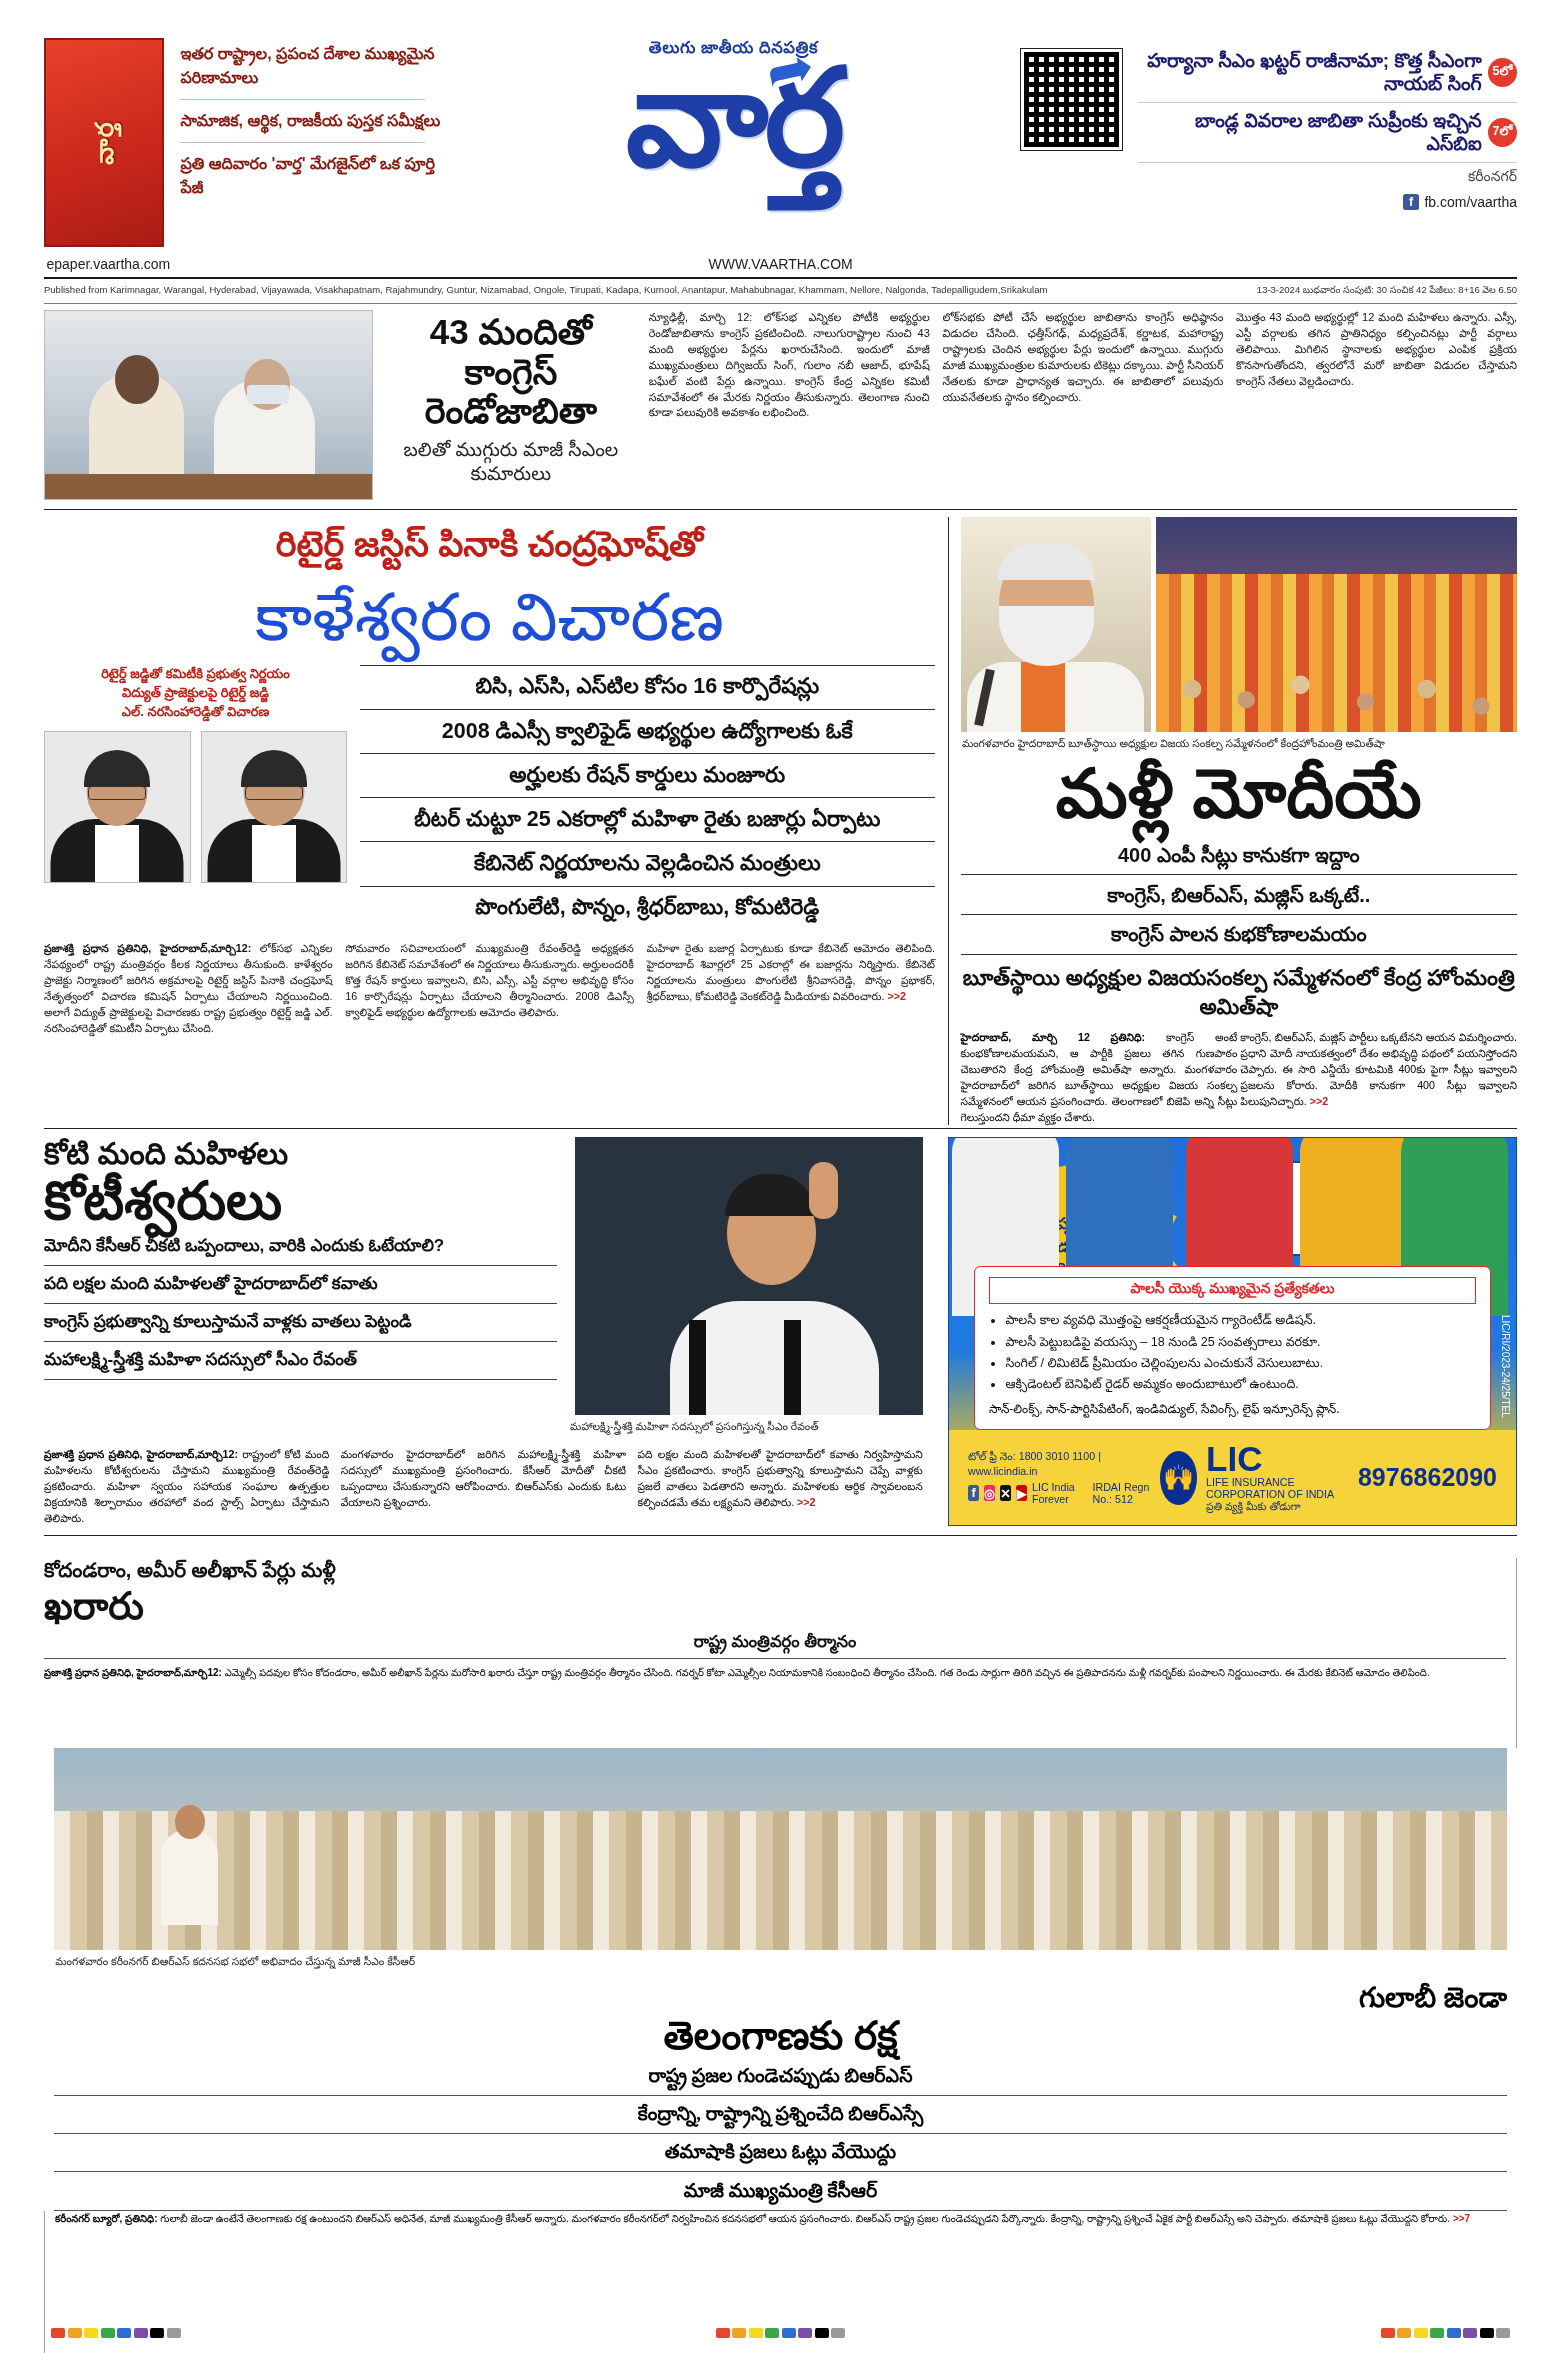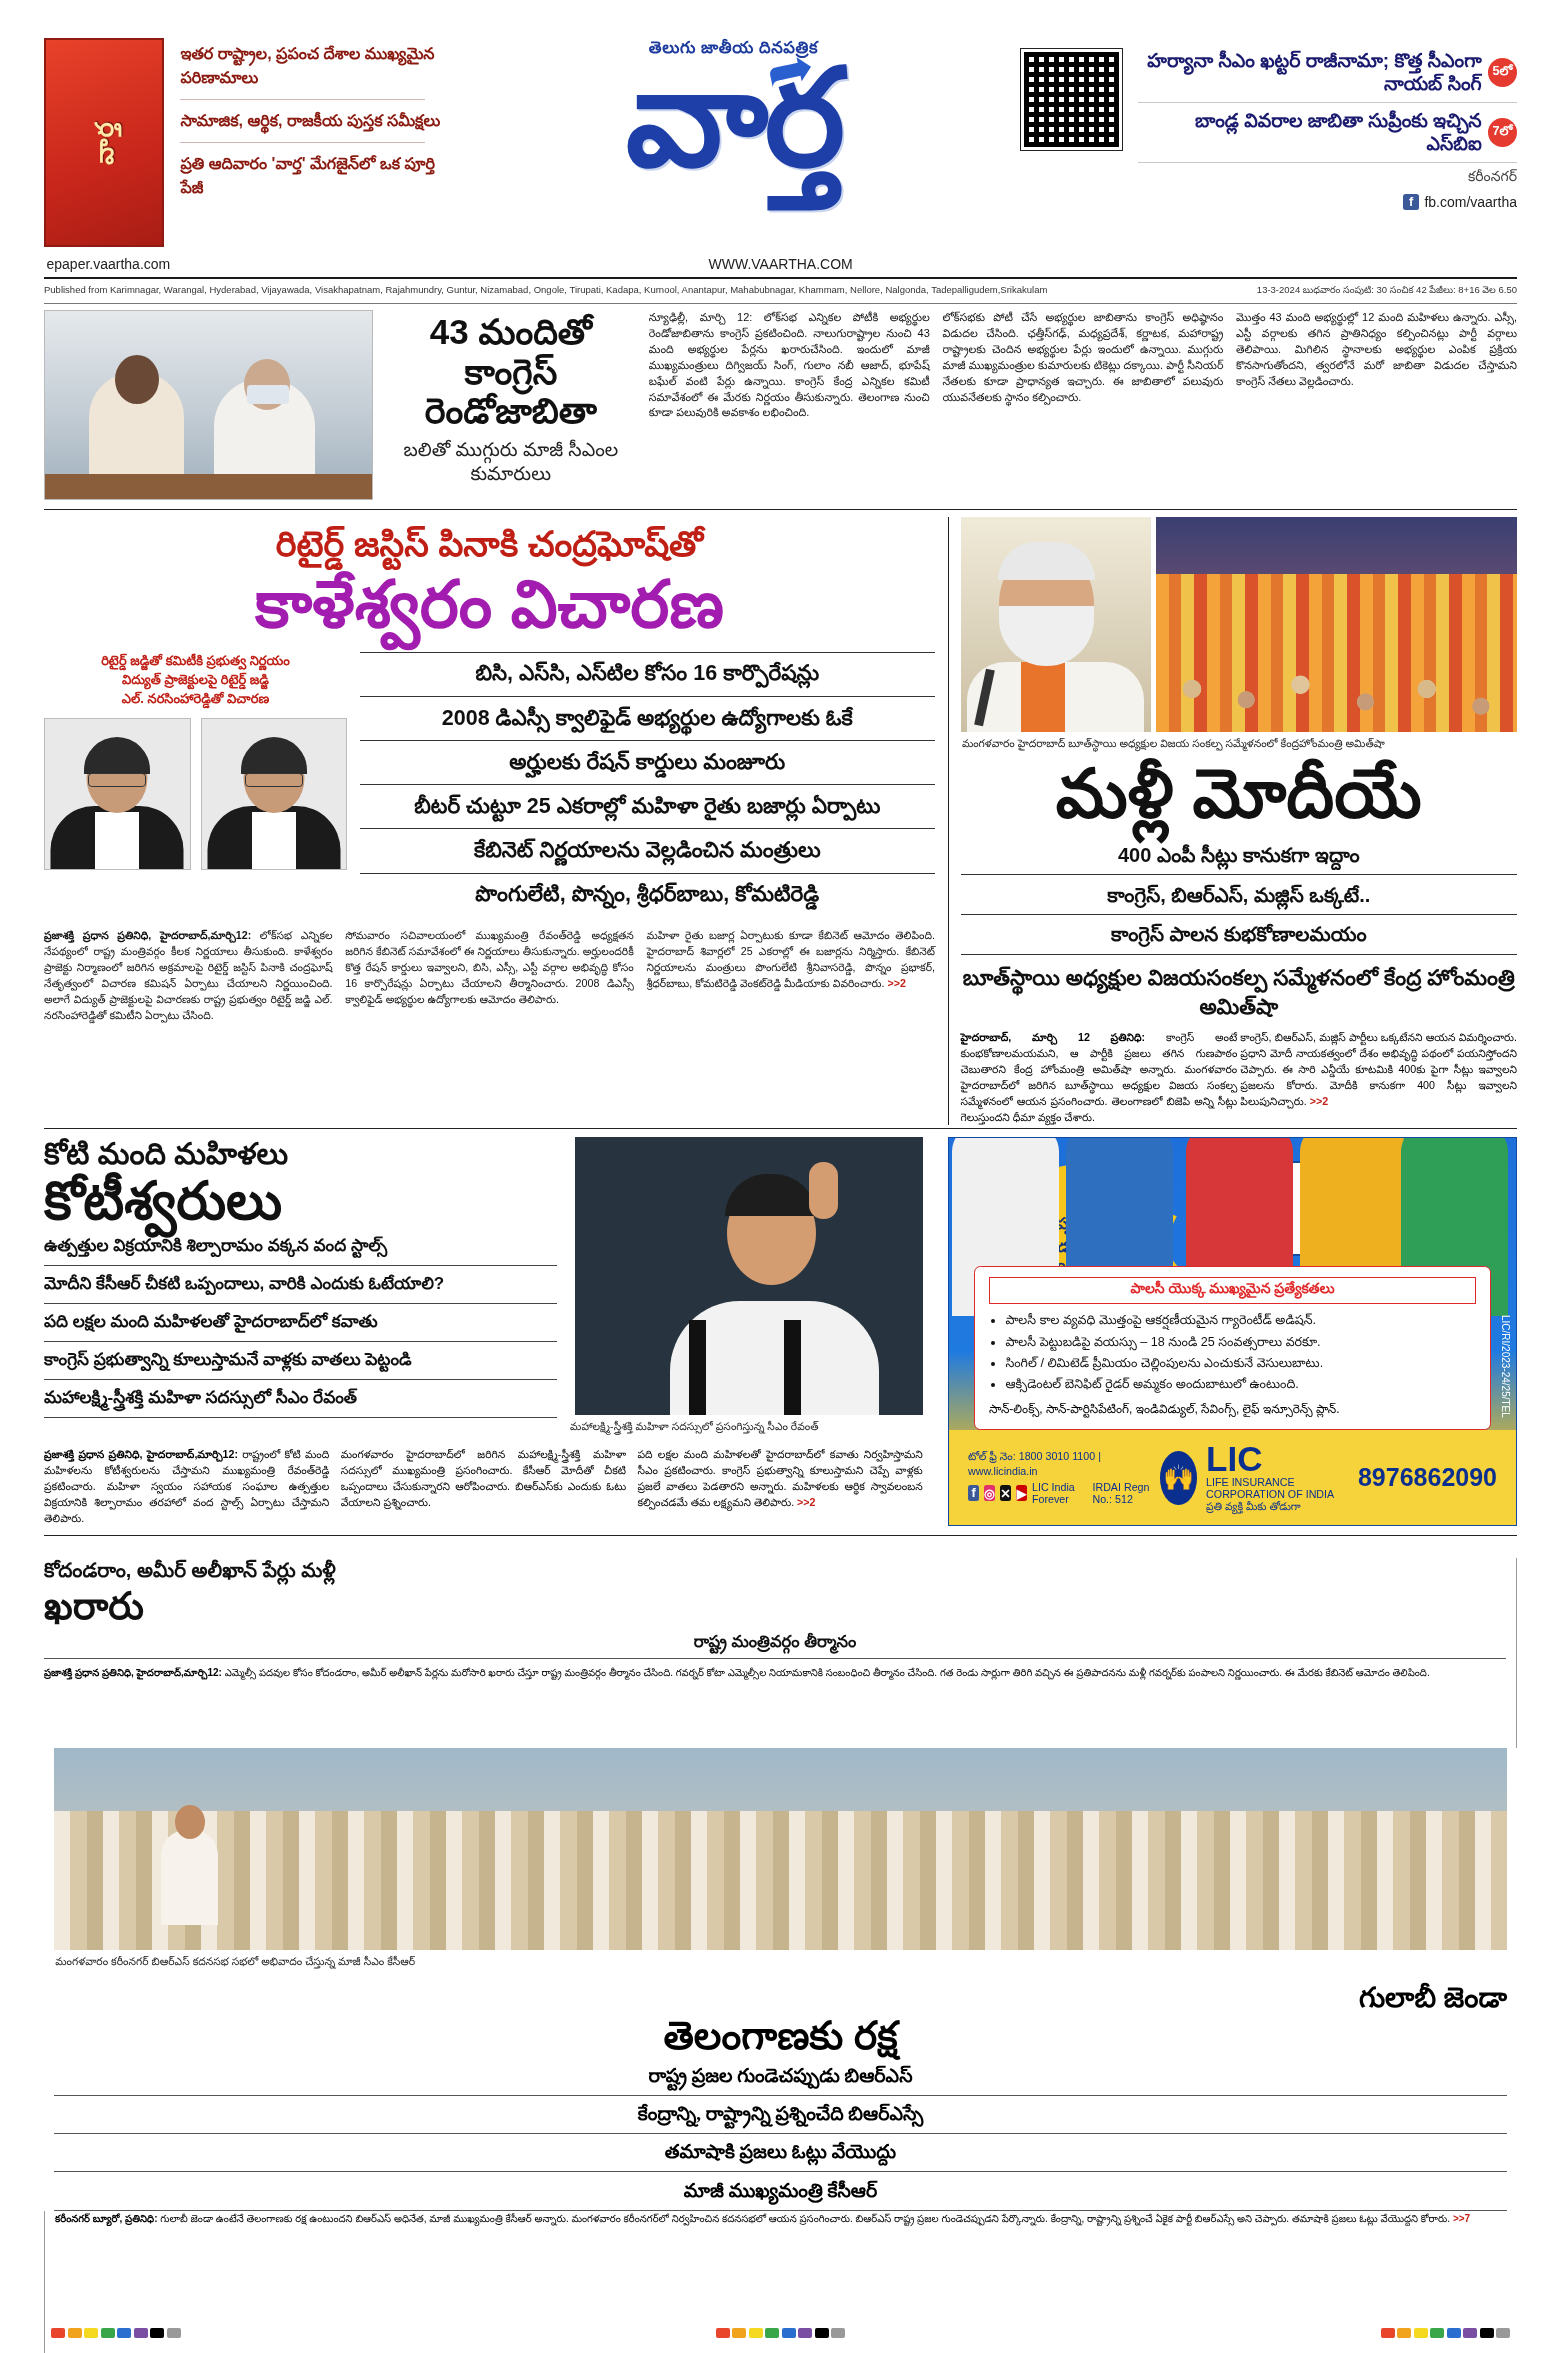--- a/index.html
+++ b/index.html
@@ -145,21 +145,21 @@
     display:flex; gap: 0px;
     margin: 7.6px 44px 0 44px;
   }
   .col-left { flex: 1 1 auto; padding-right: 12.6px; }
   .vdiv { width:1.9px; background:#222; }
 
   .lead-head {
     text-align:center; padding: 6.3px 0 0 0;
   }
   .lead-kicker { font-size: 35px; font-weight:bold; color:#c01f15; line-height:1.15; }
-  .lead-title { font-size: 66px; font-weight:bold; color:#a21caf; line-height:1.1; margin-top:4px; }
+  .lead-title { font-size: 66px; font-weight:normal; color:#1d4ed8; line-height:1.1; margin-top:17px; }
 
   .lead-sub-wrap { display:flex; gap:12.6px; margin-top:11.4px; }
   .lead-sub-left { flex: 0 0 303px; text-align:center; }
   .lead-sub-left .red { color:#c01f15; font-size:13px; font-weight:bold; line-height:1.45;text-align:center; }
   .portraits { display:flex; gap:10px; margin-top:10px; }
   .portrait { flex:1; height: 152px; background:#e9e9ea; border:0.6px solid #bbb; position:relative; overflow:hidden;}
   .portrait .head{ position:absolute; left:50%; transform:translateX(-50%); top:24px; width:61px;height:70px;background:#c79a78;border-radius:50%;}
   .portrait .hair{ position:absolute; left:50%; transform:translateX(-50%); top:17.7px; width:66px;height:37px;background:#2a2a2a;border-radius:33px 33px 0 0;}
   .portrait .body{ position:absolute; left:50%; transform:translateX(-50%); bottom:0; width:133px;height:63px;background:#1b1b1b;border-radius:44px 44px 0 0;}
   .portrait .shirt{ position:absolute; left:50%; transform:translateX(-50%); bottom:0; width:44px;height:57px;background:#fff;}
@@ -472,21 +472,20 @@
     </div>
   </div>
 
   <div class="band2">
     <div class="b2-left">
       <div style="display:flex; gap:11.4px;">
         <div style="flex:1">
           <div class="b2-head">కోటి మంది మహిళలు</div>
           <div class="b2-head2">కోటీశ్వరులు</div>
           <div class="b2-points">
-            <div class="p">ఉత్పత్తుల విక్రయానికి శిల్పారామం వక్కన వంద స్టాల్స్</div>
             <div class="p">మోదీని కేసీఆర్ చీకటి ఒప్పందాలు, వారికి ఎందుకు ఓటేయాలి?</div>
             <div class="p">పది లక్షల మంది మహిళలతో హైదరాబాద్‌లో కవాతు</div>
             <div class="p">కాంగ్రెస్ ప్రభుత్వాన్ని కూలుస్తామనే వాళ్లకు వాతలు పెట్టండి</div>
             <div class="p">మహాలక్ష్మి-స్త్రీశక్తి మహిళా సదస్సులో సీఎం రేవంత్</div>
           </div>
         </div>
         <div style="flex:0 0 354px">
           <div class="b2-photo">
             <div class="body"></div>
               <div class="face"></div>

